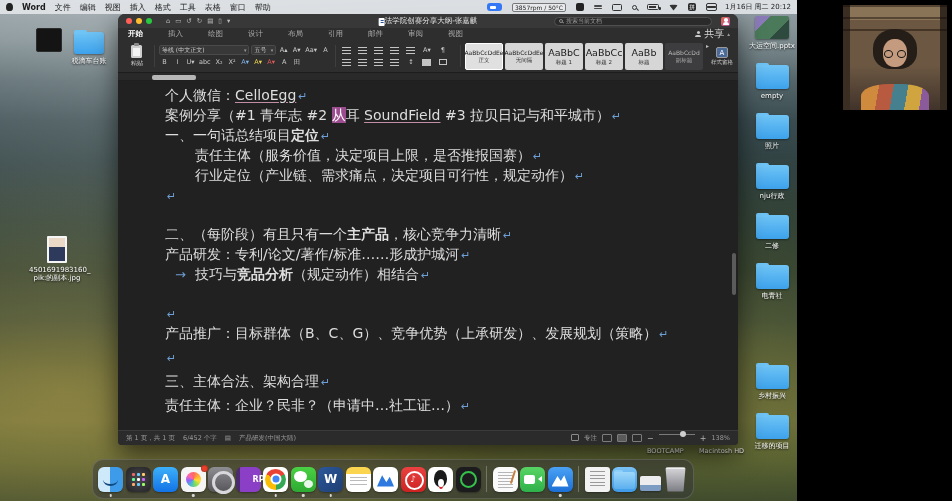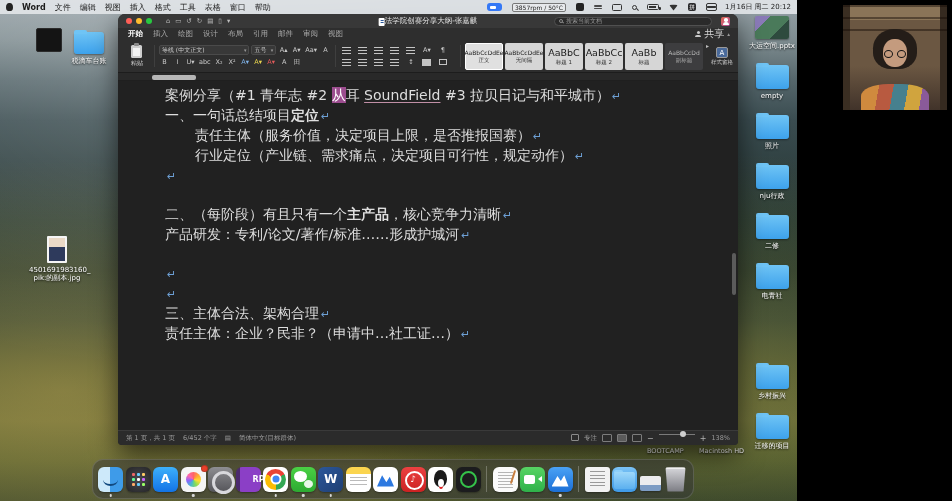--- a/index.html
+++ b/index.html
@@ -311,21 +311,21 @@
         <span class="wtitle-text">法学院创赛分享大纲-张嘉麒</span>
       </span>
       <span class="searchbox">
         <span class="s-ic"></span>
         <span>搜索当前文档</span>
       </span>
       <span class="avatar-ic"></span>
     </div>
 
     <div class="wtabs">
-      <span id="ribbon-tabs" style="display:flex;gap:10px">
+      <span id="ribbon-tabs" style="display:flex;gap:25px">
           <span class="rtab active">开始</span>
           <span class="rtab">插入</span>
           <span class="rtab">绘图</span>
           <span class="rtab">设计</span>
           <span class="rtab">布局</span>
           <span class="rtab">引用</span>
           <span class="rtab">邮件</span>
           <span class="rtab">审阅</span>
           <span class="rtab">视图</span>
         </span>
@@ -455,42 +455,45 @@
         <span class="sp-lbl">样式窗格</span>
       </div>
     </div>
 
     <div class="ruler">
       <div class="ruler-chip"></div>
     </div>
 
     <div class="doc">
       <div id="doc-lines">
+          <div class="doc-line"><span>个人微信：</span><span class="seg-u">CelloEgg</span><span class="dmark pilcrow">↵</span></div>
           <div class="doc-line"><span>案例分享（#1 青年志 #2 </span><span class="seg-hl">从</span><span>耳 </span><span class="seg-u">SoundField</span><span> #3 拉贝日记与和平城市）</span><span class="dmark pilcrow">↵</span></div>
           <div class="doc-line"><span>一、一句话总结项目</span><span class="seg-b">定位</span><span class="dmark pilcrow">↵</span></div>
           <div class="doc-line ind"><span>责任主体（服务价值，决定项目上限，是否推报国赛）</span><span class="dmark pilcrow">↵</span></div>
           <div class="doc-line ind"><span>行业定位（产业链、需求痛点，决定项目可行性，规定动作）</span><span class="dmark pilcrow">↵</span></div>
           <div class="doc-line"><span class="dmark pilcrow">↵</span></div>
           <div class="doc-line">&nbsp;</div>
           <div class="doc-line"><span>二、（每阶段）有且只有一个</span><span class="seg-b">主产品</span><span>，核心竞争力清晰</span><span class="dmark pilcrow">↵</span></div>
           <div class="doc-line"><span>产品研发：专利/论文/著作/标准……形成护城河</span><span class="dmark pilcrow">↵</span></div>
+          <div class="doc-line"><span class="dmark arrow">→</span><span>技巧与</span><span class="seg-b">竞品分析</span><span>（规定动作）相结合</span><span class="dmark pilcrow">↵</span></div>
           <div class="doc-line">&nbsp;</div>
           <div class="doc-line"><span class="dmark pilcrow">↵</span></div>
+          <div class="doc-line"><span>产品推广：目标群体（B、C、G）、竞争优势（上承研发）、发展规划（策略）</span><span class="dmark pilcrow">↵</span></div>
           <div class="doc-line"><span class="dmark pilcrow">↵</span></div>
           <div class="doc-line"><span>三、主体合法、架构合理</span><span class="dmark pilcrow">↵</span></div>
           <div class="doc-line"><span>责任主体：企业？民非？（申请中…社工证…）</span><span class="dmark pilcrow">↵</span></div>
         </div>
       <div class="scrollthumb"></div>
     </div>
 
     <div class="wstatus">
       <span>第 1 页，共 1 页</span>
       <span>6/452 个字</span>
       <span>▤</span>
-      <span>简体中文(目标群体)</span>
+      <span>产品研发(中国大陆)</span>
       <span class="ws-right">
         <span class="focus-ic"></span>
         <span>专注</span>
         <span class="vbtn"></span>
         <span class="vbtn on"></span>
         <span class="vbtn"></span>
         <span class="zbtn">−</span>
         <span class="ztrack">
             <span class="zknob"></span>
           </span>

